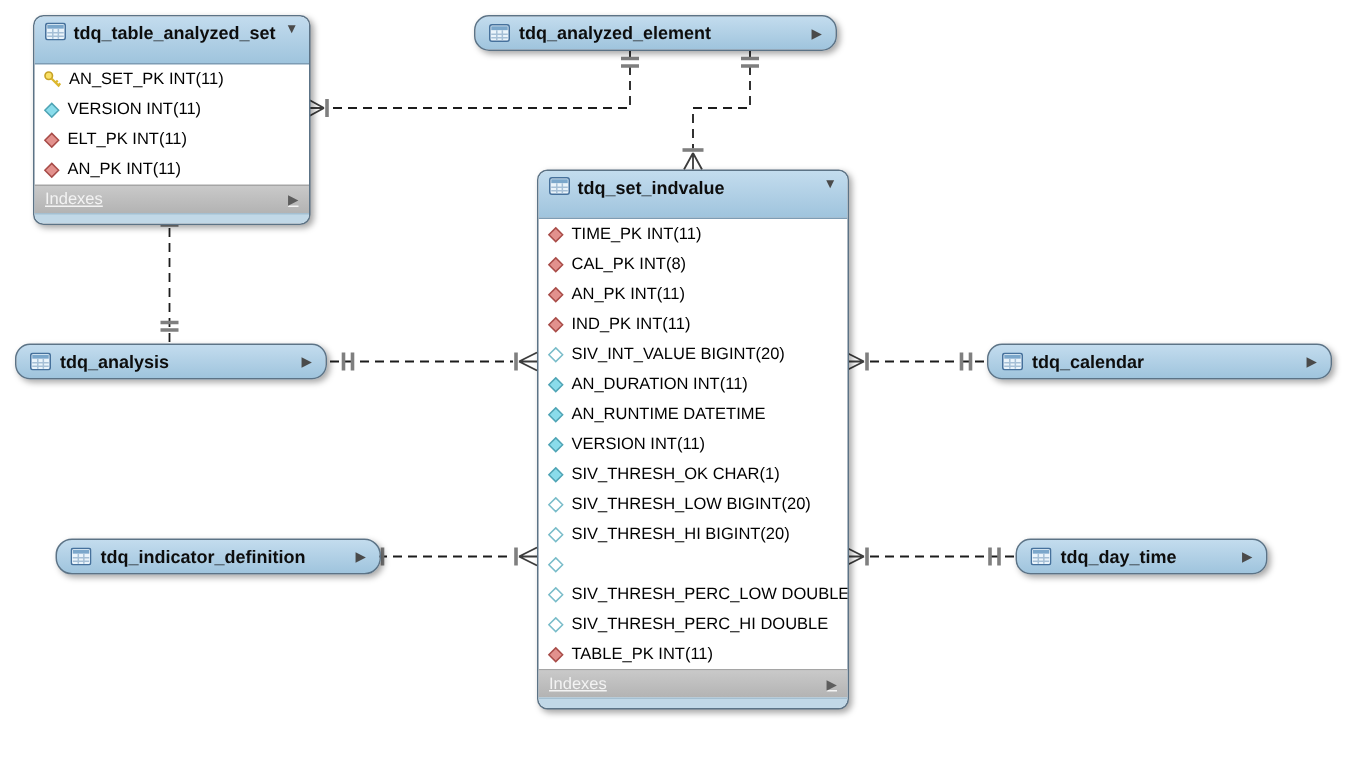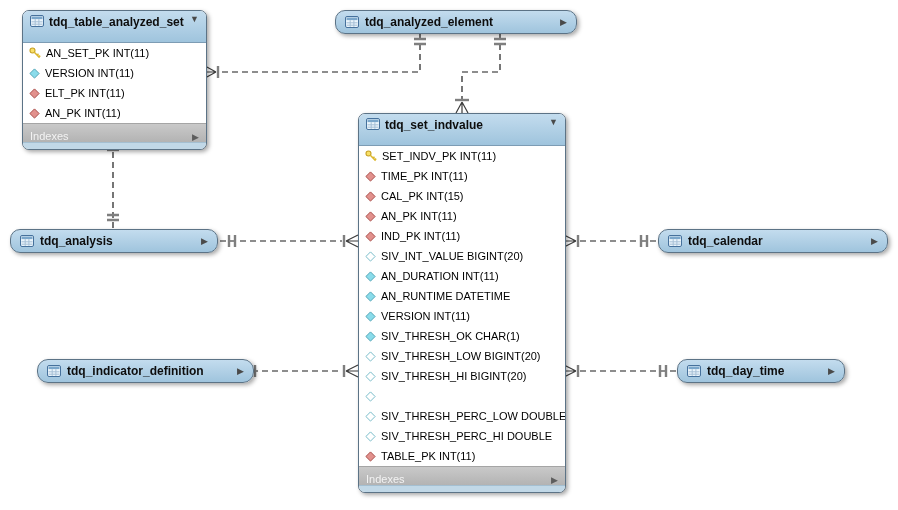--- a/index.html
+++ b/index.html
@@ -18,22 +18,22 @@
   }
   .th{
     height:23px;display:flex;align-items:flex-start;gap:5px;padding:4px 7px;
     background:linear-gradient(#c3dcee,#9fc4dd);border-bottom:1px solid #7d9cb4;
   }
   .ttitle{font-weight:bold;font-size:12px;color:#0d0d0d;flex:1;white-space:nowrap;overflow:hidden;}
   .tarrow{font-size:9px;color:#4a4a4a;line-height:1;}
   .row{height:20px;display:flex;align-items:center;gap:5px;padding:0 6px;font-size:11px;color:#000;white-space:nowrap;}
   .cicon,.ticon{display:flex;align-items:center;}
   .idx{
-    height:18px;display:flex;align-items:flex-end;padding:0 7px;font-size:11px;color:#f3f3f3;
-    background:linear-gradient(#c9c9c9,#b3b3b3);border-top:1px solid #a5a5a5;
+    height:18px;display:flex;align-items:center;padding:0 7px;font-size:11px;color:#f3f3f3;
+    background:linear-gradient(#c9c9c9,#b3b3b3);border-top:1px solid #a5a5a5;text-decoration:underline;
   }
   .iarrow{margin-left:auto;font-size:9px;color:#5d5d5d;line-height:1;}
   .bstrip{height:6px;background:#c1d8e7;border-top:1px solid #a4bfd1;}
 
   .tbl-collapsed{
     position:absolute;height:24px;display:flex;align-items:center;gap:6px;padding:0 9px;
     background:linear-gradient(#c3dcee,#9fc4dd);border:1px solid #5c7386;border-radius:10px;
     box-shadow:2px 2px 4px rgba(0,0,0,.35);box-sizing:border-box;
   }
 </style>
@@ -139,21 +139,21 @@
         </span>
         <span class="clabel">AN_PK INT(11)</span>
       </div>
       <div class="idx">
         <span>Indexes</span>
         <span class="iarrow">▶</span>
       </div>
       <div class="bstrip"></div>
     </div>
 
-  <div class="tbl-collapsed" style="left:335px;top:10px;width:242px;">
+  <div class="tbl-collapsed" style="left:316px;top:10px;width:242px;">
       <span class="ticon">
         <svg width="14" height="12" viewBox="0 0 14 12">
           <rect x="0.5" y="0.5" width="13" height="11" rx="1.5" fill="#eaf4fb" stroke="#46719c"></rect>
           <rect x="1.5" y="1.5" width="11" height="2.6" fill="#7ba7cb"></rect>
           <path d="M1.5 6.8 H12.5 M1.5 9.2 H12.5 M5.2 4.2 V10.8 M8.9 4.2 V10.8" stroke="#a5bfd6" stroke-width="1" fill="none"></path>
         </svg>
       </span>
       <span class="ttitle">tdq_analyzed_element</span>
       <span class="tarrow">▶</span>
     </div>
@@ -165,42 +165,33 @@
             <rect x="0.5" y="0.5" width="13" height="11" rx="1.5" fill="#eaf4fb" stroke="#46719c"></rect>
             <rect x="1.5" y="1.5" width="11" height="2.6" fill="#7ba7cb"></rect>
             <path d="M1.5 6.8 H12.5 M1.5 9.2 H12.5 M5.2 4.2 V10.8 M8.9 4.2 V10.8" stroke="#a5bfd6" stroke-width="1" fill="none"></path>
           </svg>
         </span>
         <span class="ttitle">tdq_set_indvalue</span>
         <span class="tarrow">▼</span>
       </div>
       <div class="row">
         <span class="cicon">
-          <svg width="12" height="12" viewBox="0 0 12 12">
-            <circle cx="3.5" cy="3.5" r="2.5" fill="#f9e067" stroke="#c7a226" stroke-width="1.1"></circle>
-            <path d="M5.3 5.3 L10.6 10.6 M8.1 8.1 L9.5 6.7 M9.9 9.9 L11.2 8.6" stroke="#dcb72e" stroke-width="1.5" fill="none"></path>
-          </svg>
-        </span>
-        <span class="clabel">SET_INDV_PK INT(11)</span>
-      </div>
-      <div class="row">
-        <span class="cicon">
           <svg width="11" height="11" viewBox="0 0 11 11">
             <polygon points="5.5,0.9 10.1,5.5 5.5,10.1 0.9,5.5" fill="#e2918d" stroke="#a84c48" stroke-width="1"></polygon>
           </svg>
         </span>
         <span class="clabel">TIME_PK INT(11)</span>
       </div>
       <div class="row">
         <span class="cicon">
           <svg width="11" height="11" viewBox="0 0 11 11">
             <polygon points="5.5,0.9 10.1,5.5 5.5,10.1 0.9,5.5" fill="#e2918d" stroke="#a84c48" stroke-width="1"></polygon>
           </svg>
         </span>
-        <span class="clabel">CAL_PK INT(15)</span>
+        <span class="clabel">CAL_PK INT(8)</span>
       </div>
       <div class="row">
         <span class="cicon">
           <svg width="11" height="11" viewBox="0 0 11 11">
             <polygon points="5.5,0.9 10.1,5.5 5.5,10.1 0.9,5.5" fill="#e2918d" stroke="#a84c48" stroke-width="1"></polygon>
           </svg>
         </span>
         <span class="clabel">AN_PK INT(11)</span>
       </div>
       <div class="row">

